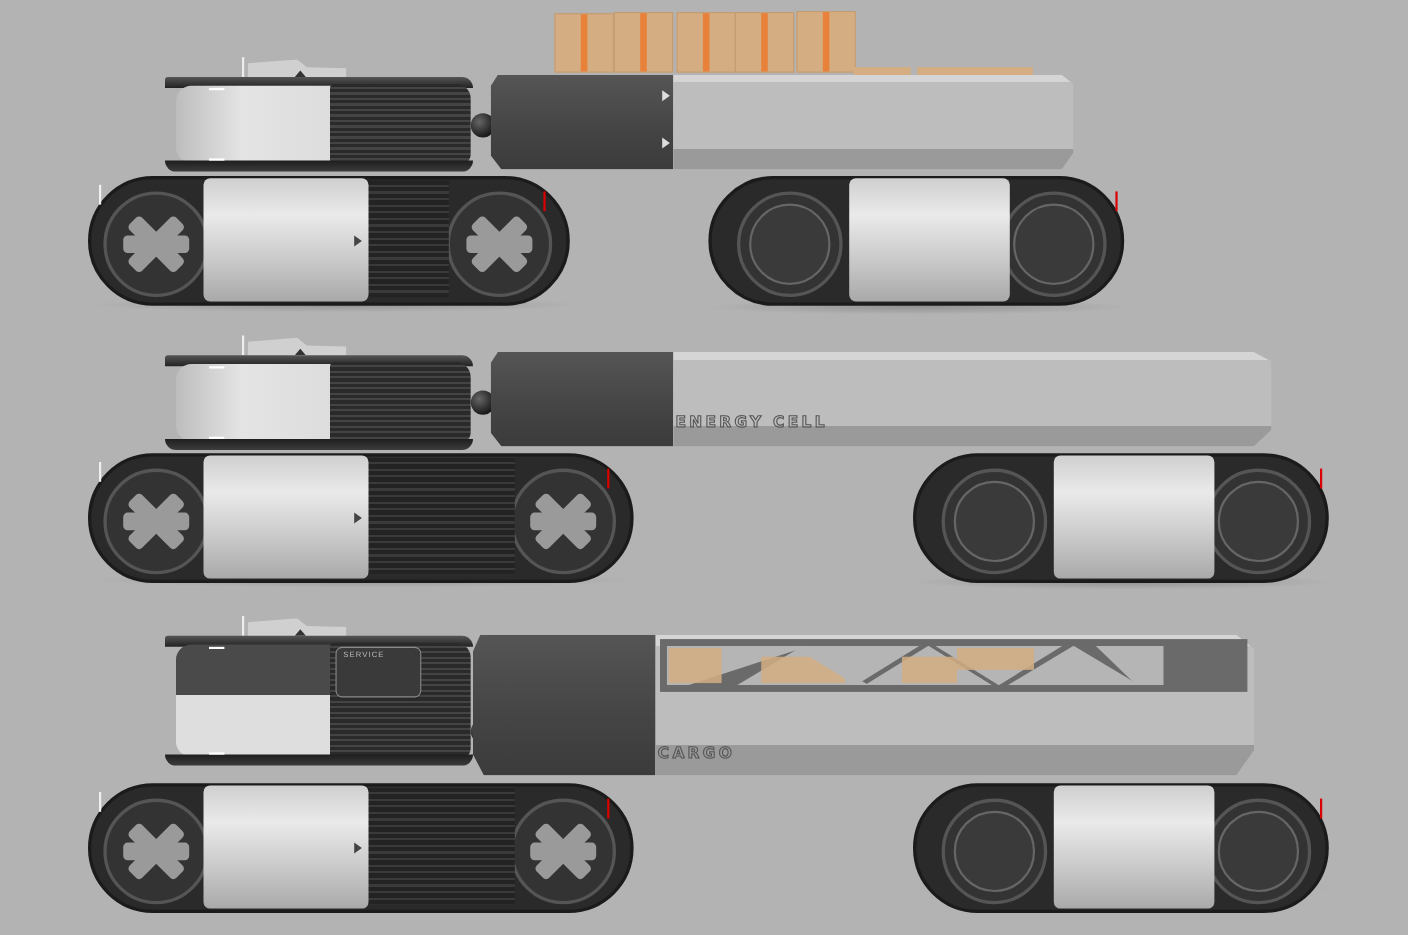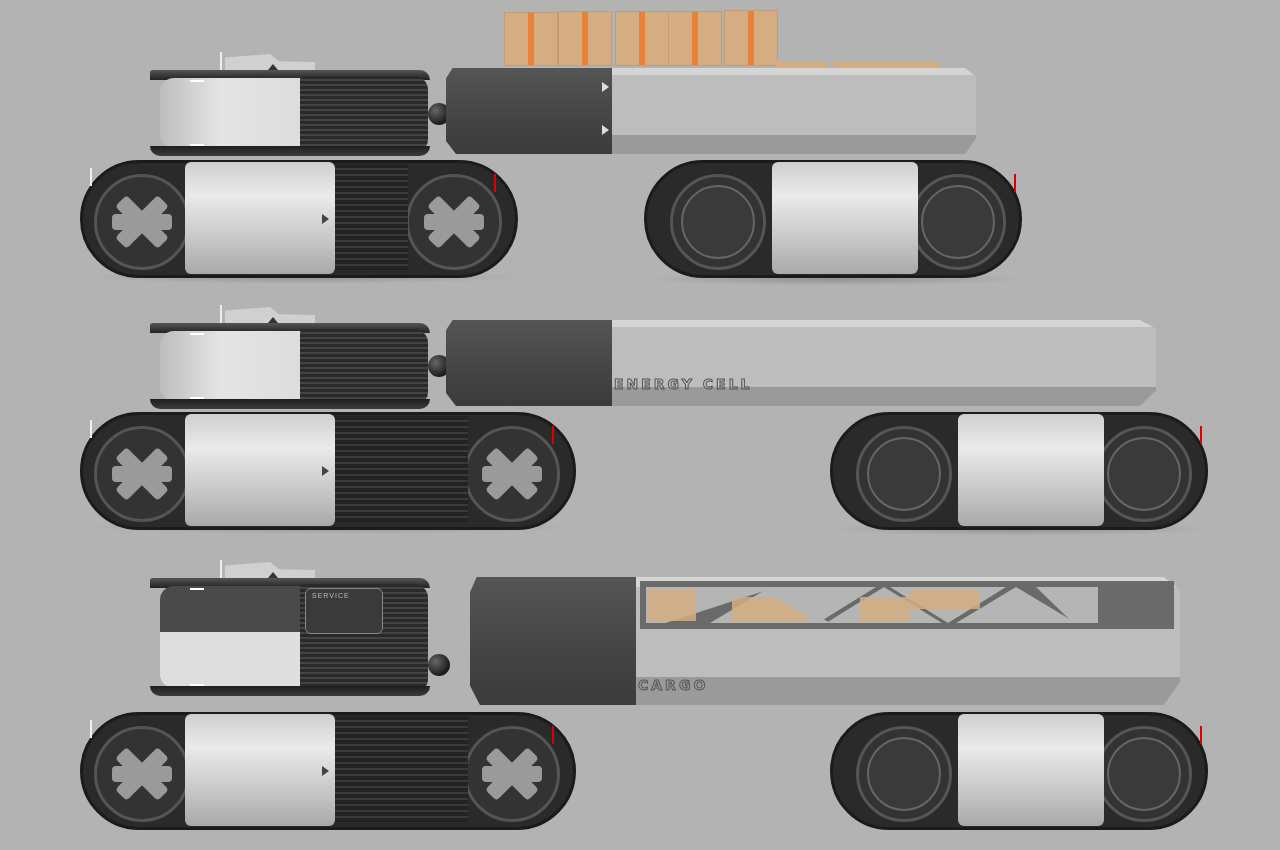--- a/index.html
+++ b/index.html
@@ -195,21 +195,21 @@
     <div class="dark" style="height:106px;"></div>
     <div class="botcap"></div>
     <div class="svcpanel">
       <span class="svclabel">SERVICE</span>
     </div>
     <div class="slot" style="top:10px;"></div>
       <div class="slot" style="bottom:10px;"></div>
   </div>
   <div class="ball" style="left:428px;top:654px;"></div>
 
-  <div class="trailer" style="left:470px;top:577px;width:710px;height:160px;">
+  <div class="trailer" style="left:430px;top:577px;width:710px;height:160px;">
     <div class="front" style="height:128px;"></div>
     <div class="bodyc" style="left:166px;width:544px;height:128px;"></div>
     <div class="truss" style="left:170px;top:4px;width:534px;height:48px;"></div>
     <div class="window" style="left:176px;top:10px;width:130px;height:36px;clip-path:polygon(0 0,100% 0,15% 100%,0 100%);"></div>
     <div class="box" style="left:178px;top:12px;width:48px;height:32px;border:none;opacity:.85;"></div>
     <div class="window" style="left:240px;top:10px;width:120px;height:36px;clip-path:polygon(50% 0,100% 100%,0 100%);"></div>
     <div class="box" style="left:262px;top:20px;width:76px;height:24px;border:none;opacity:.85;"></div>
     <div class="window" style="left:290px;top:10px;width:116px;height:36px;clip-path:polygon(0 0,100% 0,50% 100%);"></div>
     <div class="window" style="left:356px;top:10px;width:116px;height:36px;clip-path:polygon(50% 0,100% 100%,0 100%);"></div>
     <div class="box" style="left:390px;top:20px;width:50px;height:24px;border:none;opacity:.85;"></div>

